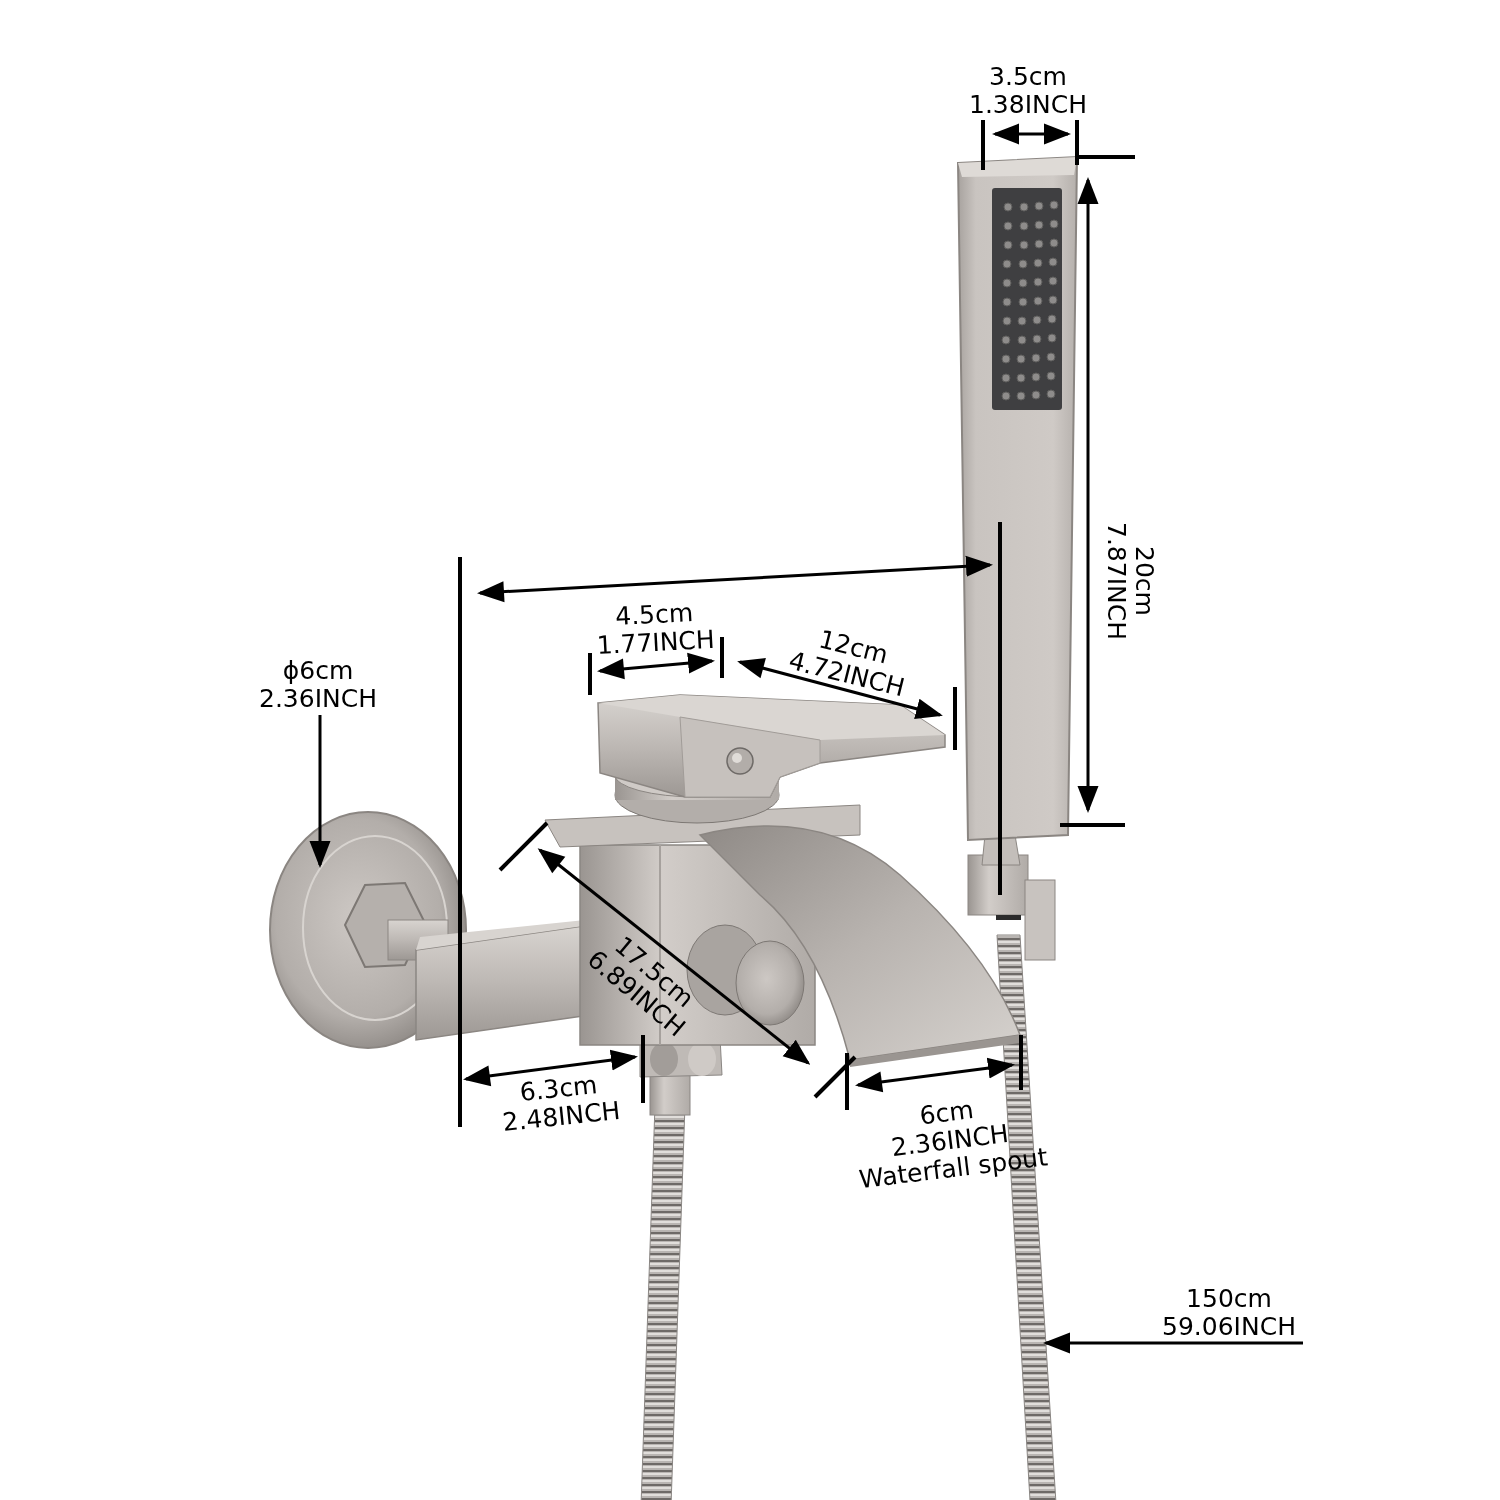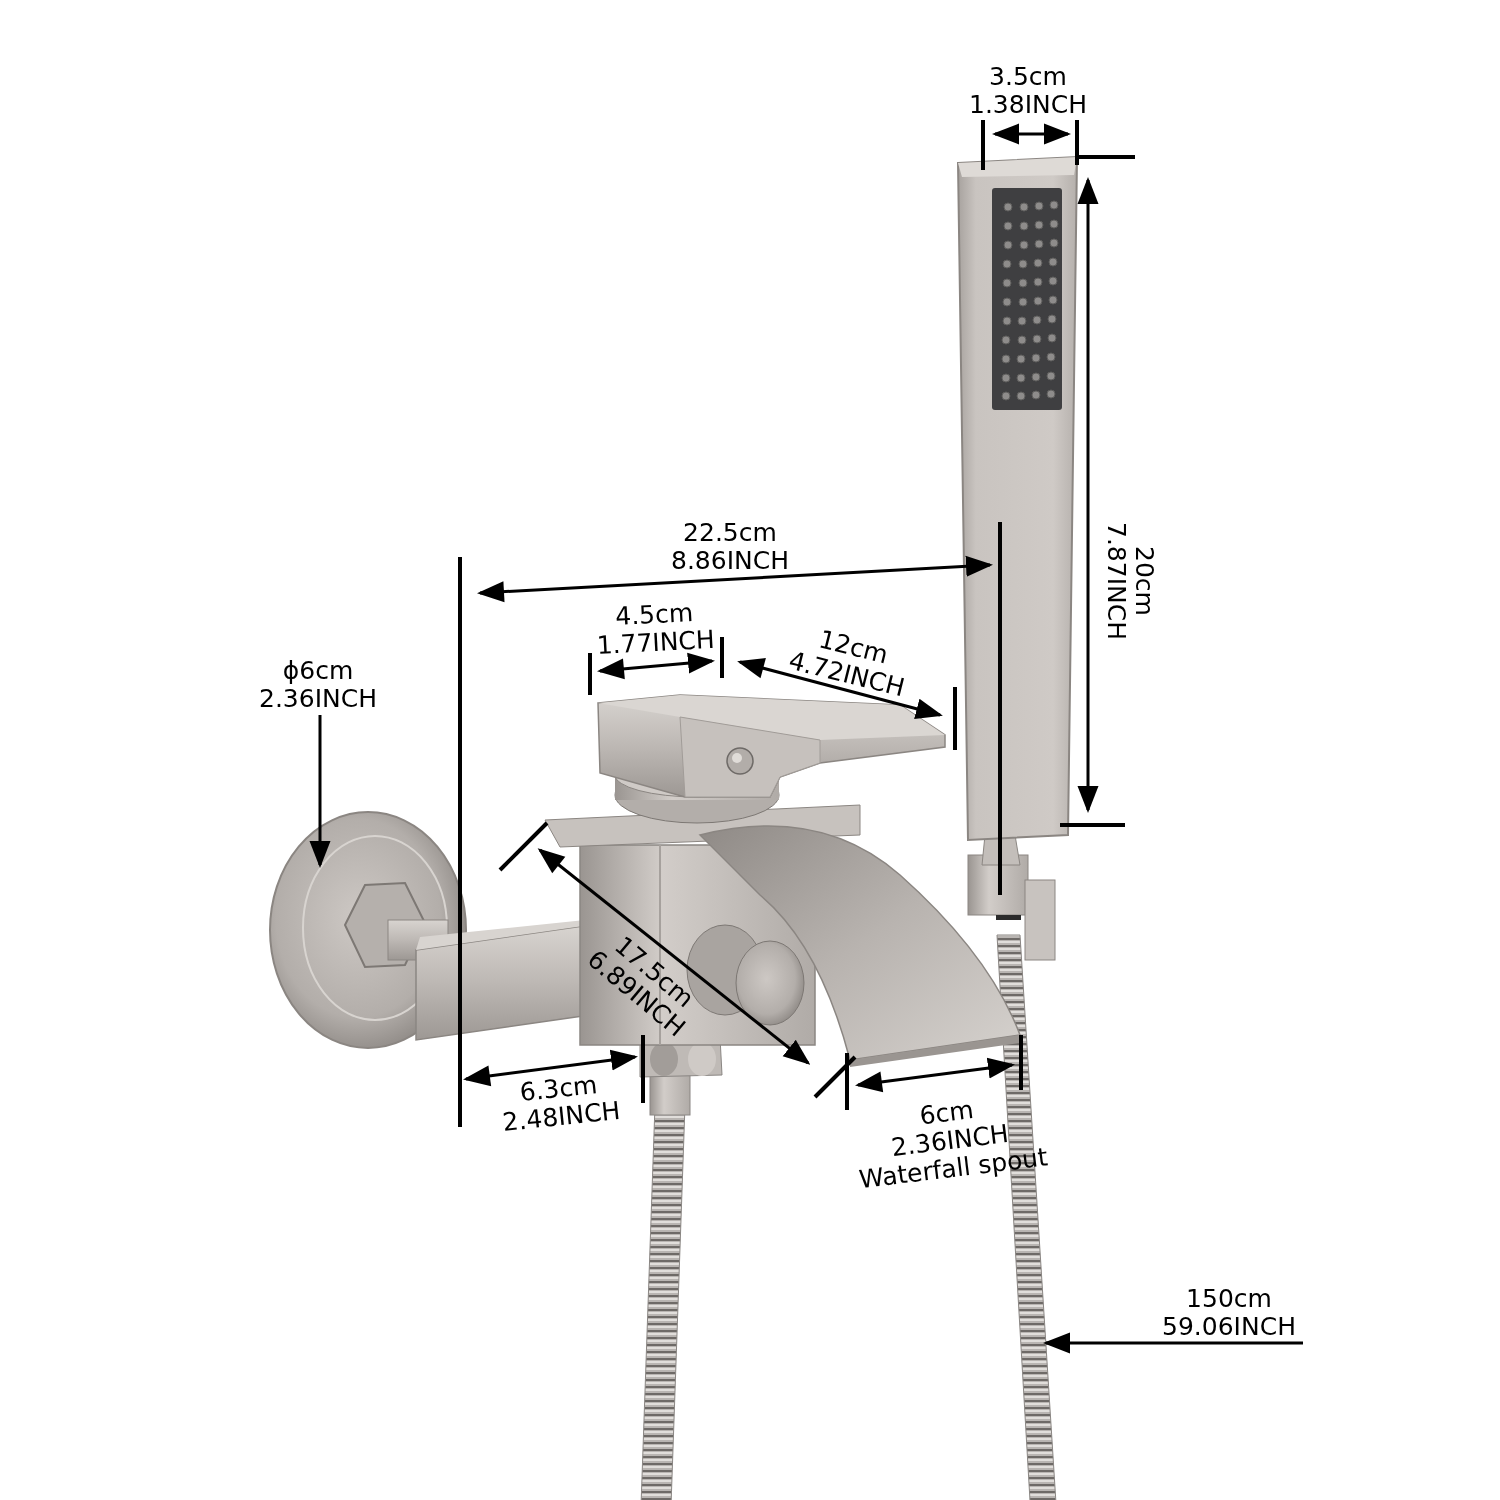--- a/index.html
+++ b/index.html
@@ -218,24 +218,20 @@
   <div class="label" style="left:958px; top:28px; width:140px;">
     <span>3.5cm</span>
     <span>1.38INCH</span>
   </div>
 
   <div class="label" style="left:1030px; top:518px; width:200px; transform: rotate(90deg); transform-origin: center;">
     <span>20cm</span>
     <span>7.87INCH</span>
   </div>
 
-  <div class="label" style="left:630px; top:484px; width:200px;">
-    <span>22.5cm</span>
-    <span>8.86INCH</span>
-  </div>
 
   <div class="label" style="left:575px; top:566px; width:160px; transform: rotate(-3deg);">
     <span>4.5cm</span>
     <span>1.77INCH</span>
   </div>
 
   <div class="label" style="left:765px; top:598px; width:170px; transform: rotate(14deg);">
     <span>12cm</span>
     <span>4.72INCH</span>
   </div>

